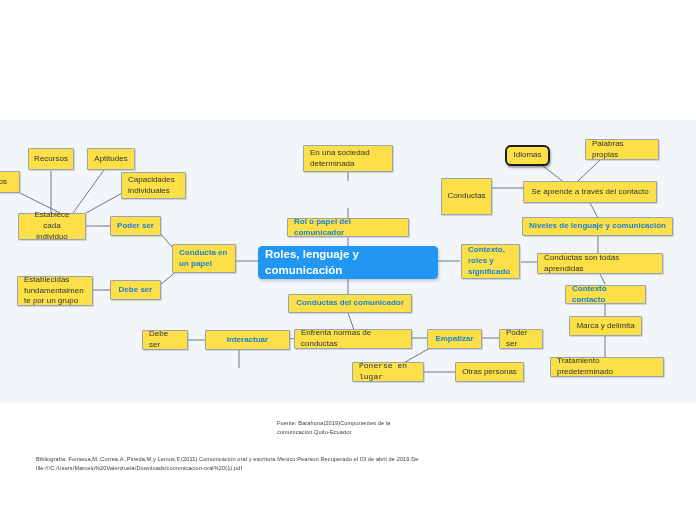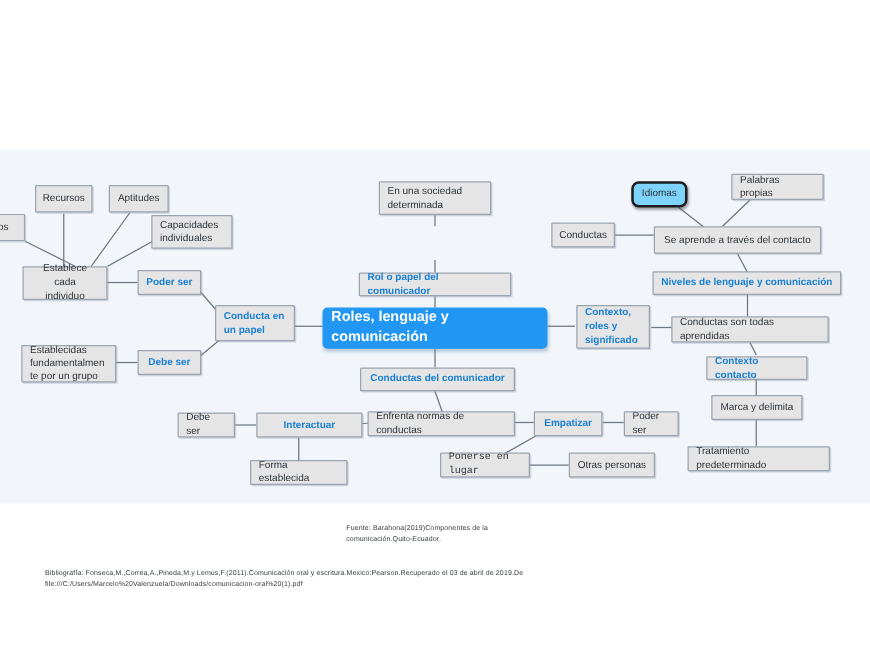--- a/index.html
+++ b/index.html
@@ -32,21 +32,21 @@
     position: absolute;
     left: 0;
     top: 0;
     width: 696px;
     height: 520px;
     pointer-events: none;
   }
   .node {
     position: absolute;
     box-sizing: border-box;
-    background: #e5e5e5;
+    background: #fde047;
     border: 1px solid #9aa4b0;
     color: #2d3338;
     font-size: 8px;
     line-height: 1.35;
     display: flex;
     align-items: center;
     padding: 3px 6px;
     border-radius: 1px;
     box-shadow: 1px 1px 0 rgba(150,160,172,0.40);
     white-space: pre-line;
@@ -61,21 +61,21 @@
     color: #ffffff;
     font-weight: bold;
     font-size: 11.5px;
     border-radius: 4px;
     justify-content: center;
     box-shadow: 1px 2px 3px rgba(90,120,150,0.35);
   }
   .node.selected {
     border: 2px solid #1c1c1c;
     border-radius: 6px;
-    background: #7dd3fc;
+    background: #fde047;
     justify-content: center;
     box-shadow: 1px 2px 2px rgba(60,60,60,0.45);
   }
   .node.clipped {
     border-left: none;
     box-shadow: 1px 1px 0 rgba(150,160,172,0.40);
   }
   .caption {
     position: absolute;
     font-size: 5.6px;
@@ -199,21 +199,21 @@
   </div>
 
   <div class="node selected" style="left:505px; top:145px; width:45px; height:21px;">
     <span>Idiomas</span>
   </div>
 
   <div class="node" style="left:585px; top:139px; width:74px; height:21px; justify-content:center;">
     <span>Palabras propias</span>
   </div>
 
-  <div class="node" style="left:441px; top:178px; width:51px; height:20px; justify-content:center;">
+  <div class="node" style="left:441px; top:178px; width:51px; height:37px; justify-content:center;">
     <span>Conductas</span>
   </div>
 
   <div class="node" style="left:523px; top:181px; width:134px; height:22px; justify-content:center;">
     <span>Se aprende a través del contacto</span>
   </div>
 
   <div class="node accent" style="left:522px; top:217px; width:151px; height:19px; justify-content:center;">
     <span>Niveles de lenguaje y comunicación</span>
   </div>
@@ -257,23 +257,20 @@
   </div>
 
   <div class="node accent" style="left:427px; top:329px; width:55px; height:20px; justify-content:center;">
     <span>Empatizar</span>
   </div>
 
   <div class="node" style="left:499px; top:329px; width:44px; height:20px; justify-content:center;">
     <span>Poder ser</span>
   </div>
 
-  <div class="node" style="left:200px; top:368px; width:78px; height:20px; justify-content:center;">
-    <span>Forma establecida</span>
-  </div>
 
   <div class="node" style="left:352px; top:362px; width:72px; height:20px; justify-content:center;font-family:Liberation Mono, monospace;">
     <span>Ponerse en lugar</span>
   </div>
 
   <div class="node" style="left:455px; top:362px; width:69px; height:20px; justify-content:center;">
     <span>Otras personas</span>
   </div>
 
   <div class="caption" id="source-note">Fuente: Barahona(2019)Componentes de la

